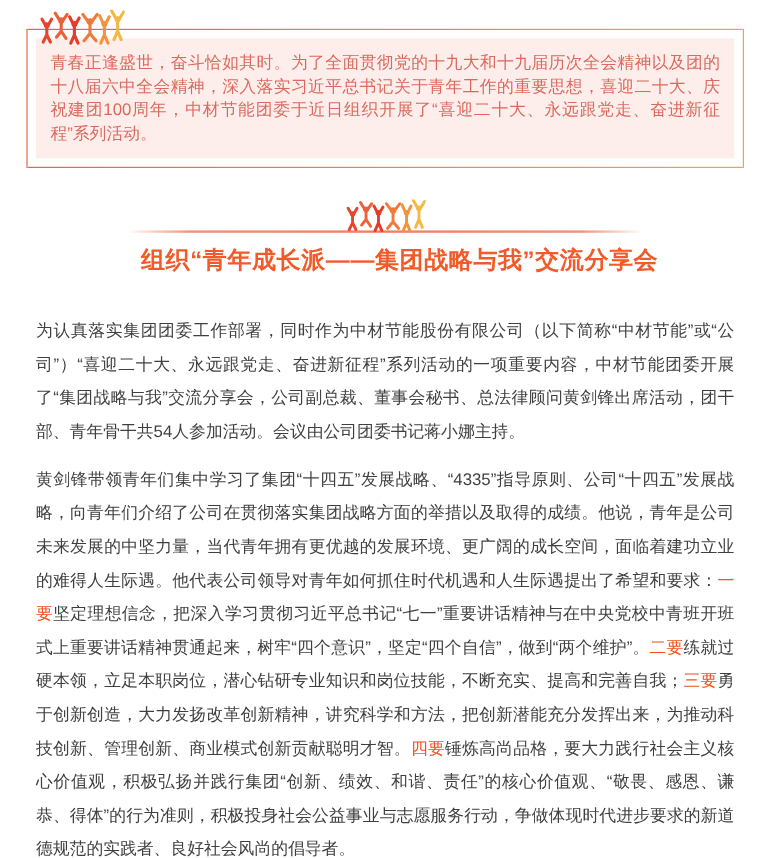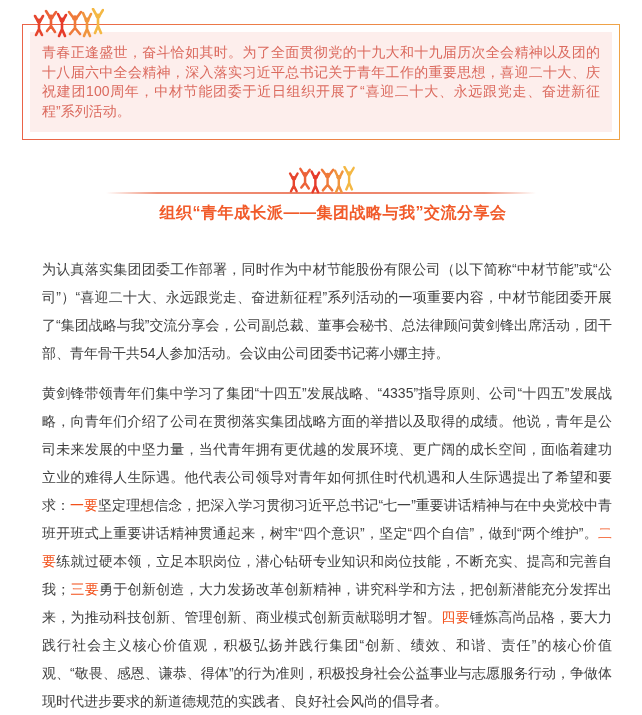--- a/index.html
+++ b/index.html
@@ -60,30 +60,30 @@
       rgba(241,146,122,0) 0%,
       #f0927a 12%,
       #ed8166 50%,
       #f0927a 88%,
       rgba(241,146,122,0) 100%);
   }
   .section-title {
     margin: 9px 0 0 0;
     text-align: center;
     color: var(--title-color, #f15b2a);
-    font-size: 16px;
+    font-size: 20px;
     font-weight: bold;
     letter-spacing: 0.5px;
     padding-left: 24px;
   }
 
   
   .article { padding: 31px 30px 18px 30px; }
   .article p {
-    margin: 0 0 12px 12px;
+    margin: 0 0 12px 0;
     font-size: 14px;
     line-height: 28px;
     color: var(--body-text, #3f3f3f);
     text-align: justify;
   }
   .article p:last-child { margin-bottom: 0; }
   .hl { color: var(--highlight, #f2511b); }
 
   svg .stroke { fill: none; stroke-linecap: round; stroke-linejoin: round; stroke-width: 2.6; }
 </style>

